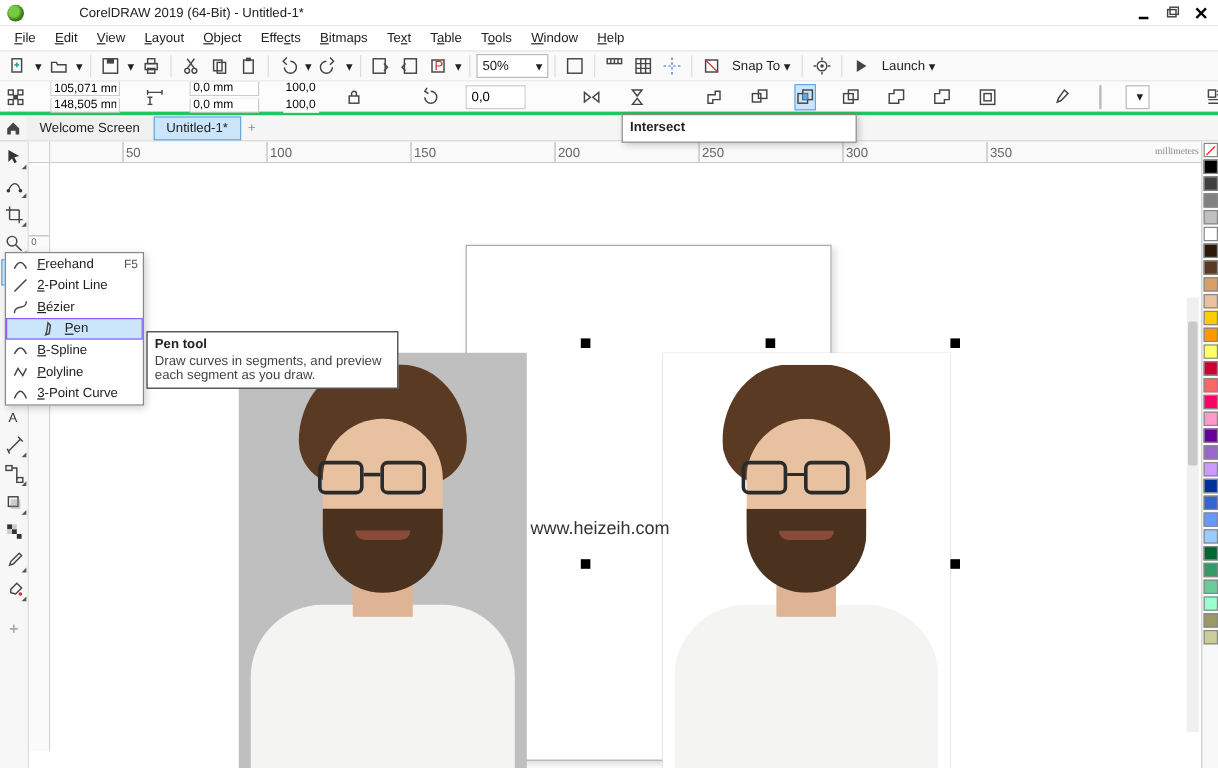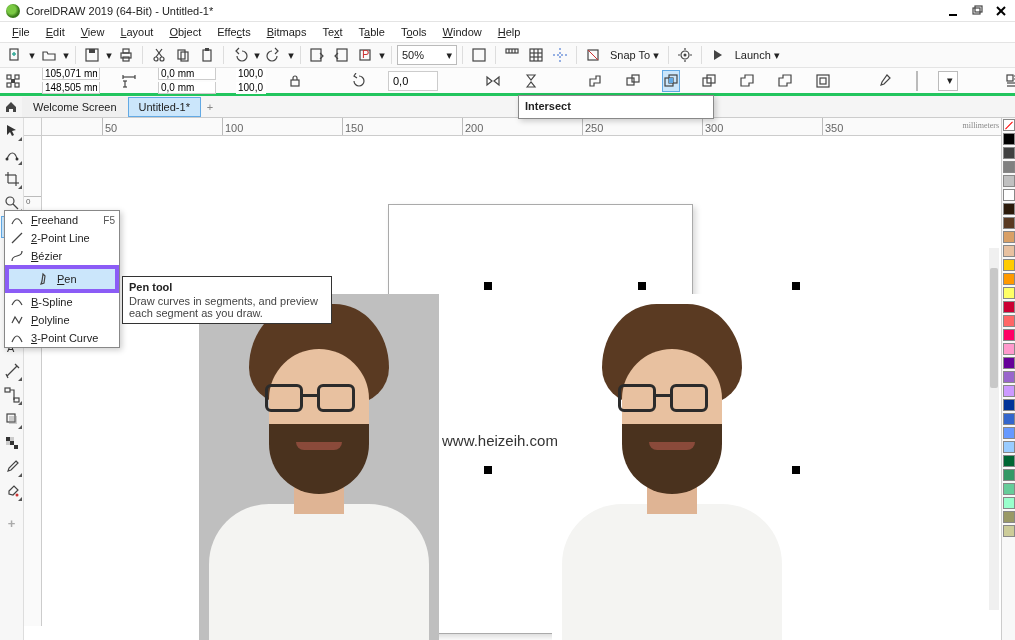--- a/index.html
+++ b/index.html
@@ -1,17 +1,17 @@
 <!DOCTYPE html>
 <html><head>
 <meta charset="utf-8">
 <style>
 * { box-sizing: border-box; margin: 0; padding: 0; font-family: "Segoe UI", Tahoma, sans-serif; font-size: 11px; }
 html, body { width: 1015px; height: 640px; overflow: hidden; background: #fff; color: #222; }
-.titlebar { display: flex; align-items: center; height: 22px; padding: 0 6px; background: #fff; border-bottom: 1px solid #e4e4e4; }
+.titlebar { display: flex; align-items: center; height: 22px; padding: 0 6px; background: #fff; border-bottom: 1px solid #e4e4e4; gap: 40px; }
 .titlebar .app-icon { width: 14px; height: 14px; border-radius: 50%; background: radial-gradient(circle at 40% 40%, #7ac943 35%, #3a7b1a 60%); margin-right: 6px; }
 .titlebar .title { flex: 1; }
 .win-btns { display: flex; gap: 8px; }
 .win-btn { width: 16px; height: 16px; display: flex; align-items: center; justify-content: center; cursor: pointer; }
 .win-btn svg { width: 12px; height: 12px; }
 .menubar { display: flex; align-items: center; height: 20px; padding: 0 4px; background: #fff; }
 .menu-item { padding: 2px 8px; cursor: pointer; text-align: center; }
 .menu-item .ul { text-decoration: underline; }
 .toolbar { display: flex; align-items: center; height: 26px; padding: 0 4px; gap: 2px; background: #fafafa; border-top: 1px solid #e4e4e4; border-bottom: 1px solid #e4e4e4; }
 .tb-btn { width: 22px; height: 22px; display: flex; align-items: center; justify-content: center; cursor: pointer; border: 1px solid transparent; }
@@ -74,21 +74,21 @@
 .photo.r .bg-white { position: absolute; inset: 0; background: #fff; }
 .sel-handle { position: absolute; width: 8px; height: 8px; background: #000; }
 .sel-handle.tl { top: 146px; left: 442px; }
 .sel-handle.tm { top: 146px; left: 596px; }
 .sel-handle.tr { top: 146px; left: 750px; }
 .sel-handle.ml { top: 330px; left: 442px; }
 .sel-handle.mr { top: 330px; left: 750px; }
 .watermark { position: absolute; top: 296px; left: 400px; color: #333; font-size: 15px; }
 .flyout { position: absolute; top: 92px; left: 4px; width: 116px; background: #fff; border: 1px solid #888; box-shadow: 2px 2px 6px rgba(0,0,0,0.2); z-index: 100; }
 .fly-item { display: flex; align-items: center; height: 18px; padding: 0 4px; cursor: pointer; }
-.fly-item.sel { background: #cbe6fb; border: 4px solid #8b5cf6; height: 28px; padding-left: 26px; }
+.fly-item.sel { background: #cbe6fb; border: 1px solid #8b5cf6; height: 18px; padding-left: 26px; }
 .fly-item .ico { width: 16px; height: 16px; margin-right: 6px; display: flex; align-items: center; justify-content: center; }
 .fly-item .ico svg { width: 14px; height: 14px; }
 .fly-item .lbl { flex: 1; }
 .fly-item .sc { color: #555; font-size: 10px; }
 .fly-item .lbl .ul { text-decoration: underline; }
 .tool-tip { position: absolute; top: 158px; left: 122px; width: 210px; background: #fff; border: 1px solid #333; padding: 4px 6px; z-index: 101; }
 .tool-tip .tt-title { font-weight: bold; color: #222; margin-bottom: 2px; }
 .tool-tip .tt-body { color: #444; }
 .intersect-tip { position: absolute; top: 95px; left: 518px; width: 196px; background: #fff; border: 1px solid #888; box-shadow: 2px 2px 6px rgba(0,0,0,0.2); padding: 4px 6px; z-index: 50; }
 .intersect-tip .t { font-weight: bold; margin-bottom: 2px; }

